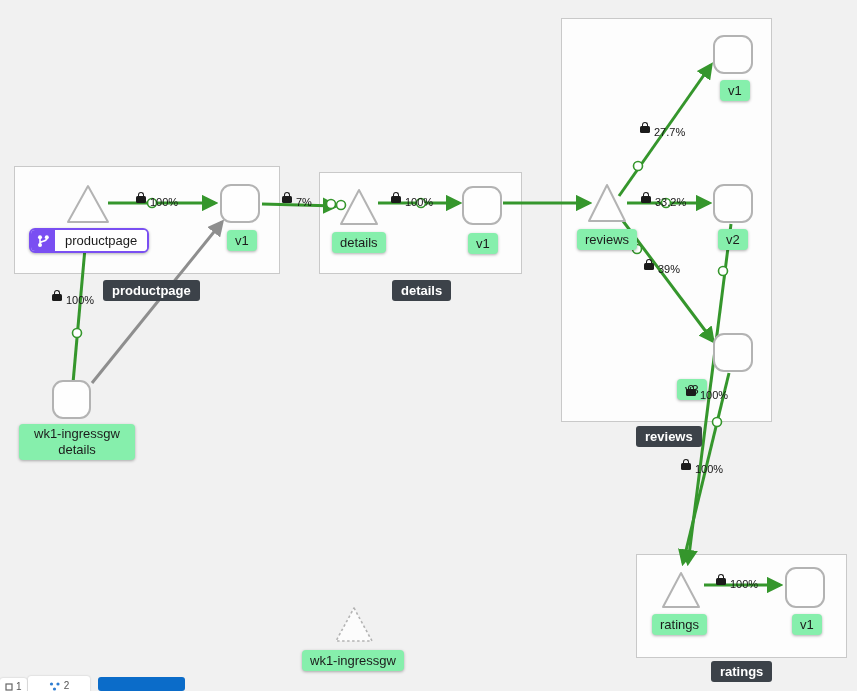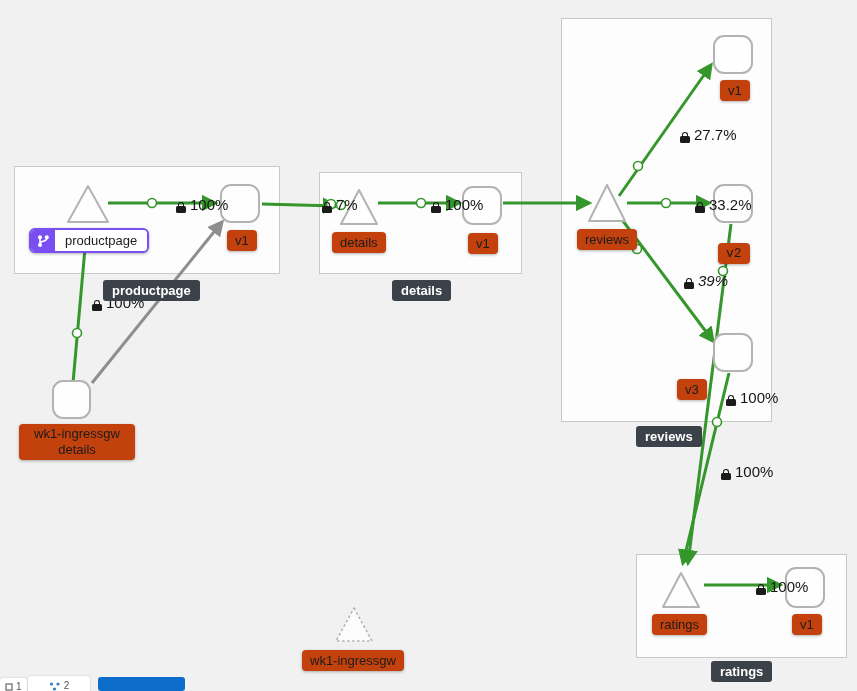--- a/index.html
+++ b/index.html
@@ -4,36 +4,36 @@
 <style>
   html,body{margin:0;padding:0;}
   body{width:857px;height:691px;overflow:hidden;background:#f1f1f1;
        font-family:"Liberation Sans", sans-serif;position:relative;}
   .canvas{position:absolute;inset:0;}
   
   .gbox{position:absolute;background:#fdfdfd;border:1px solid #c9c9c9;z-index:1;}
   
   svg.edges{position:absolute;left:0;top:0;z-index:2;}
   
-  .chip{position:absolute;z-index:3;background:#c2410c;border-radius:4px;
+  .chip{position:absolute;z-index:3;background:#86efac;border-radius:4px;
         padding:2px 8px;font-size:13px;color:#1c1c1c;white-space:nowrap;
         box-shadow:0 1px 3px rgba(0,0,0,.3);line-height:17px;text-align:center;}
   .chip.two-line{line-height:16px;}
   
   .vs-chip{position:absolute;z-index:3;display:flex;align-items:stretch;
            border:2px solid #7a4ff2;border-radius:6px;overflow:hidden;
            box-shadow:0 1px 3px rgba(0,0,0,.3);background:#fff;}
   .vs-chip .badge{background:#7a4ff2;width:24px;display:flex;align-items:center;justify-content:center;}
   .vs-chip .txt{padding:3px 10px;font-size:13px;color:#1c1c1c;background:#fff;white-space:nowrap;}
   
   .gtip{position:absolute;z-index:5;background:#3c4249;color:#fff;font-weight:bold;
         font-size:13px;padding:3px 9px;border-radius:3px;white-space:nowrap;}
   
-  .elabel{position:absolute;z-index:4;font-size:15px;color:#151515;white-space:nowrap;
-          display:flex;align-items:flex-end;margin-left:40px;}
+  .elabel{position:absolute;z-index:4;font-size:11px;color:#151515;white-space:nowrap;
+          display:flex;align-items:flex-start;}
   .lock{position:relative;display:inline-block;width:10px;height:7px;background:#1b1b1b;
         border-radius:1.5px;margin-right:4px;}
   .lock::before{content:"";position:absolute;left:2px;top:-4px;width:6px;height:5px;
         border:1.5px solid #1b1b1b;border-bottom:none;border-radius:3px 3px 0 0;box-sizing:border-box;}
   
   .bbadge{position:absolute;z-index:6;background:#fff;border-radius:3px;
           font-size:10px;color:#555;display:flex;align-items:center;gap:3px;
           padding:2px 5px;box-shadow:0 0 2px rgba(0,0,0,.2);}
   .bbtn{position:absolute;z-index:6;background:#0b6cc9;border-radius:3px;}
 </style>
@@ -116,21 +116,21 @@
       </svg>
     </span>
     <span class="txt">productpage</span>
   </div>
 
   <div class="chip" style="left:227px;top:230px;">v1</div>
   <div class="chip" style="left:332px;top:232px;">details</div>
   <div class="chip" style="left:468px;top:233px;">v1</div>
   <div class="chip" style="left:577px;top:229px;">reviews</div>
   <div class="chip" style="left:720px;top:80px;">v1</div>
-  <div class="chip" style="left:718px;top:243px;font-family:Liberation Mono, monospace;">v2</div>
+  <div class="chip" style="left:718px;top:229px;">v2</div>
   <div class="chip" style="left:677px;top:379px;">v3</div>
   <div class="chip" style="left:652px;top:614px;">ratings</div>
   <div class="chip" style="left:792px;top:614px;">v1</div>
   <div class="chip two-line" style="left:19px;top:424px;width:100px;">
     <span>wk1-ingressgw</span><br>
     <span>details</span>
   </div>
   <div class="chip" style="left:302px;top:650px;">wk1-ingressgw</div>
 
   <div class="gtip" style="left:103px;top:280px;">productpage</div>
@@ -151,25 +151,25 @@
     <span>7%</span>
   </div>
   <div class="elabel" style="left:391px;top:196px;">
     <span class="lock"></span>
     <span>100%</span>
   </div>
   <div class="elabel" style="left:640px;top:126px;">
     <span class="lock"></span>
     <span>27.7%</span>
   </div>
-  <div class="elabel" style="left:655px;top:196px;">
+  <div class="elabel" style="left:641px;top:196px;">
     <span class="lock"></span>
     <span>33.2%</span>
   </div>
-  <div class="elabel" style="left:644px;top:272px;font-style:italic;">
+  <div class="elabel" style="left:644px;top:263px;">
     <span class="lock"></span>
     <span>39%</span>
   </div>
   <div class="elabel" style="left:686px;top:389px;">
     <span class="lock"></span>
     <span>100%</span>
   </div>
   <div class="elabel" style="left:681px;top:463px;">
     <span class="lock"></span>
     <span>100%</span>

